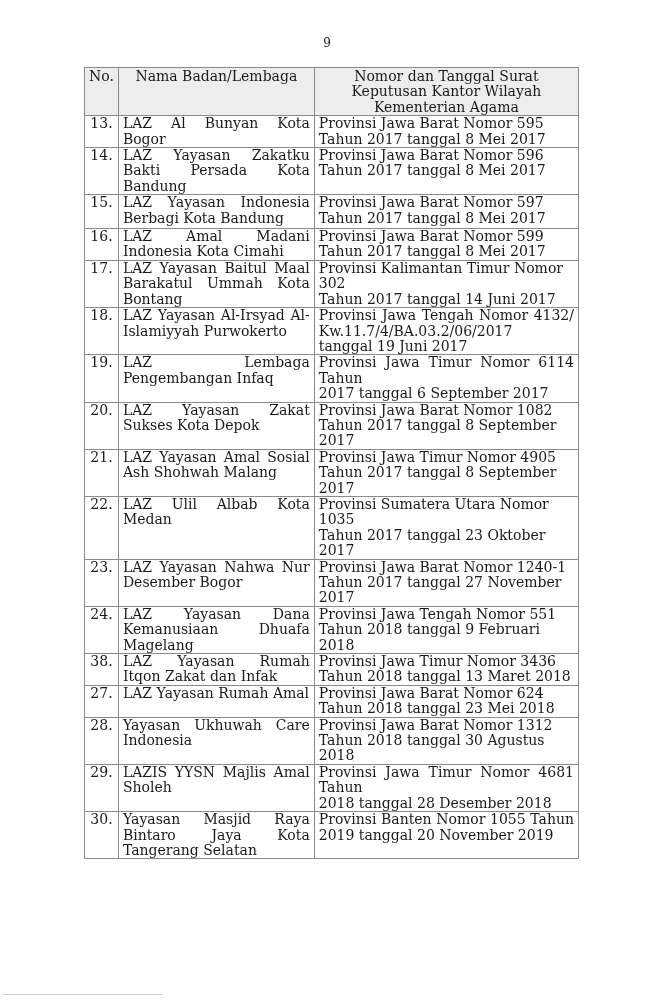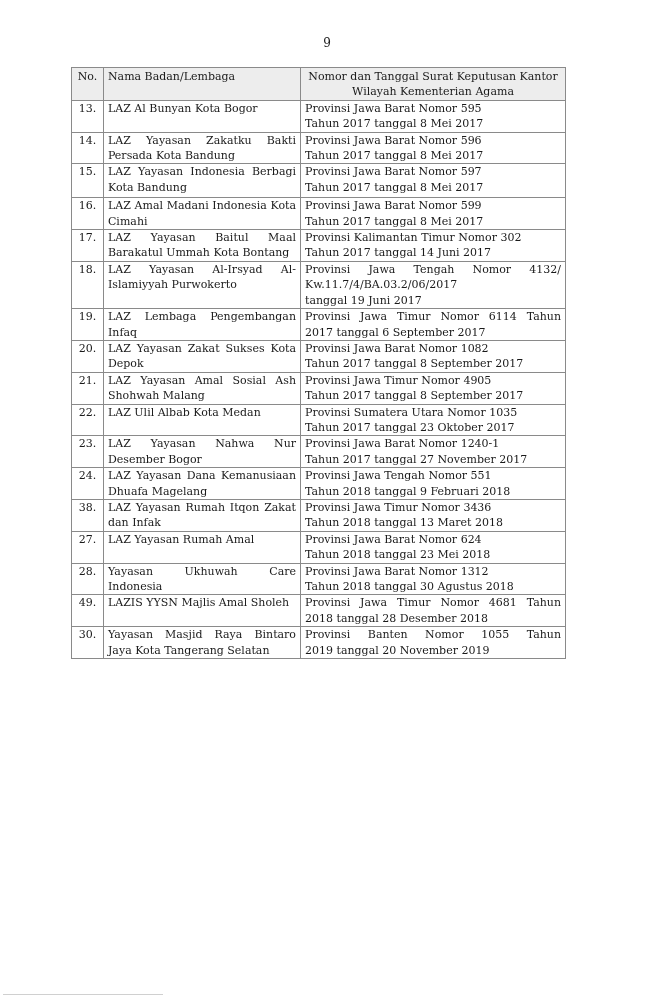--- a/index.html
+++ b/index.html
@@ -1,39 +1,39 @@
 <!DOCTYPE html>
 <html><head>
 <meta charset="utf-8">
 <style>
   html, body { margin: 0; padding: 0; background: #ffffff; }
   body { width: 654px; height: 1000px; position: relative; overflow: hidden;
          font-family: "DejaVu Serif", "Liberation Serif", serif; color: #1a1a1a; }
   .page-number { position: absolute; top: 36px; left: 0; width: 654px; text-align: center;
                  font-size: 12px; }
-  table.doc { position: absolute; left: 71px; top: 67px; width: 495px; border-collapse: collapse;
-              font-size: 11px; line-height: 15.4px; }
+  table.doc { position: absolute; left: 84px; top: 67px; width: 495px; border-collapse: collapse;
+              font-size: 14px; line-height: 15.4px; }
   table.doc td, table.doc th { border: 1px solid #8a8a8a; vertical-align: top; padding: 0 4px; }
   table.doc th { font-weight: normal; text-align: center; background: #ededed; padding-top: 1px; }
   .c-no { width: 23px; text-align: center; }
   .c-name { width: 189px; text-align: justify; }
   .c-sk { width: 257px; }
   .justify-last { text-align: justify; text-align-last: justify; }
   .bottom-line { position: absolute; left: 3px; top: 994px; width: 160px; height: 1px; background: #d0d0d0; }
 </style>
 </head>
 <body>
 
 <div class="page-number">9</div>
 
 <table class="doc">
   <thead>
     <tr>
       <th class="c-no">No.</th>
-      <th class="c-name" style="text-align:left">Nama Badan/Lembaga</th>
+      <th class="c-name" style="text-align:center">Nama Badan/Lembaga</th>
       <th class="c-sk">Nomor dan Tanggal Surat Keputusan Kantor Wilayah Kementerian Agama</th>
     </tr>
   </thead>
   <tbody id="rows">
       <tr>
         <td class="c-no">13.</td>
         <td class="c-name">LAZ Al Bunyan Kota Bogor</td>
         <td class="c-sk">
           <div>Provinsi Jawa Barat Nomor 595</div>
           <div>Tahun 2017 tanggal 8 Mei 2017</div>
@@ -146,21 +146,21 @@
       </tr>
       <tr>
         <td class="c-no">28.</td>
         <td class="c-name">Yayasan Ukhuwah Care Indonesia</td>
         <td class="c-sk">
           <div>Provinsi Jawa Barat Nomor 1312</div>
           <div>Tahun 2018 tanggal 30 Agustus 2018</div>
         </td>
       </tr>
       <tr>
-        <td class="c-no">49.</td>
+        <td class="c-no">29.</td>
         <td class="c-name">LAZIS YYSN Majlis Amal Sholeh</td>
         <td class="c-sk">
           <div class="justify-last">Provinsi Jawa Timur Nomor 4681 Tahun</div>
           <div>2018 tanggal 28 Desember 2018</div>
         </td>
       </tr>
       <tr>
         <td class="c-no">30.</td>
         <td class="c-name">Yayasan Masjid Raya Bintaro Jaya Kota Tangerang Selatan</td>
         <td class="c-sk">

